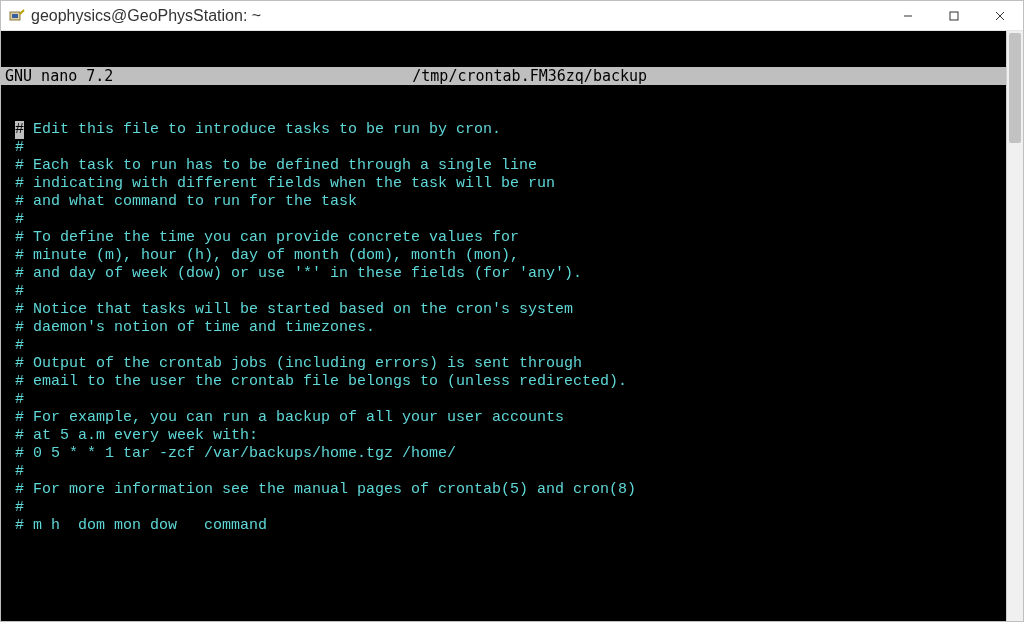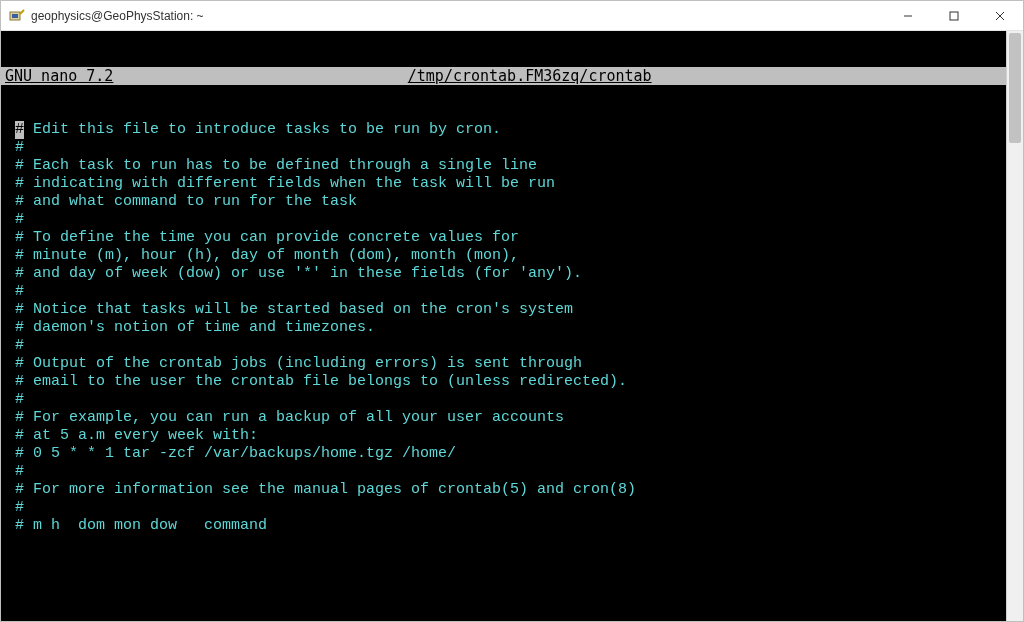--- a/index.html
+++ b/index.html
@@ -6,28 +6,28 @@
   html, body { width: 1024px; height: 622px; overflow: hidden; font-family: "Segoe UI", Tahoma, sans-serif; background: #f0f0f0; }
   .window {
     width: 1024px; height: 622px; background: #ffffff; border: 1px solid #bfbfbf;
     display: flex; flex-direction: column;
   }
   .titlebar {
     height: 30px; background: #ffffff; display: flex; align-items: center; border-bottom: 1px solid #e5e5e5;
   }
   .titlebar .icon { width: 16px; height: 16px; margin: 0 6px 0 8px; display:inline-block; }
   .titlebar .icon svg { width:16px; height:16px; }
-  .titlebar .title { font-size: 12px; color: #333; flex: 0 0 auto; text-align: right; }
+  .titlebar .title { font-size: 16px; color: #333; flex: 0 0 auto; text-align: right; }
   .titlebar .spacer { flex: 1; }
   .winbtn {
     width: 46px; height: 30px; display: flex; align-items: center; justify-content: center;
     color: #555;
   }
   .winbtn svg { width: 10px; height: 10px; }
-  .term-wrap { flex:1; background:#be185d; position:relative; display:flex;text-decoration:underline; }
+  .term-wrap { flex:1; background:#be185d; position:relative; display:flex; }
   .term {
     flex:1; background: #000000; color: #5fd7d7;
     font-family: Consolas, "Liberation Mono", monospace;
     font-size: 15px; line-height: 18px; white-space: pre;
     padding: 0; position: relative; overflow:hidden;
   }
   .header-line {
     background: #bfbfbf; color: #000; height: 18px; display:flex;
     font-family: Consolas, monospace; font-size:15px; line-height:18px;
   }
@@ -79,21 +79,21 @@
           <line x1="1" y1="1" x2="9" y2="9" stroke="#333" stroke-width="1"></line>
           <line x1="9" y1="1" x2="1" y2="9" stroke="#333" stroke-width="1"></line>
         </svg>
     </div>
   </div>
 
   <div class="term-wrap">
     <div class="term">
       <div class="header-line">
         <span class="header-left">GNU nano 7.2</span>
-        <span class="header-center">/tmp/crontab.FM36zq/crontab</span>
+        <span class="header-center">/tmp/crontab.FM36zq/backup</span>
         <span style="width:60px"></span>
       </div>
       <div class="content" id="content"><div class="line"><span class="cursor-cell">#</span><span> Edit this file to introduce tasks to be run by cron.</span></div><div class="line">#</div><div class="line"># Each task to run has to be defined through a single line</div><div class="line"># indicating with different fields when the task will be run</div><div class="line"># and what command to run for the task</div><div class="line">#</div><div class="line"># To define the time you can provide concrete values for</div><div class="line"># minute (m), hour (h), day of month (dom), month (mon),</div><div class="line"># and day of week (dow) or use '*' in these fields (for 'any').</div><div class="line">#</div><div class="line"># Notice that tasks will be started based on the cron's system</div><div class="line"># daemon's notion of time and timezones.</div><div class="line">#</div><div class="line"># Output of the crontab jobs (including errors) is sent through</div><div class="line"># email to the user the crontab file belongs to (unless redirected).</div><div class="line">#</div><div class="line"># For example, you can run a backup of all your user accounts</div><div class="line"># at 5 a.m every week with:</div><div class="line"># 0 5 * * 1 tar -zcf /var/backups/home.tgz /home/</div><div class="line">#</div><div class="line"># For more information see the manual pages of crontab(5) and cron(8)</div><div class="line">#</div><div class="line"># m h  dom mon dow   command</div></div>
       <div class="shortcuts">
         
         
       </div>
     </div>
     <div class="vscroll">
       <div class="thumb"></div>

